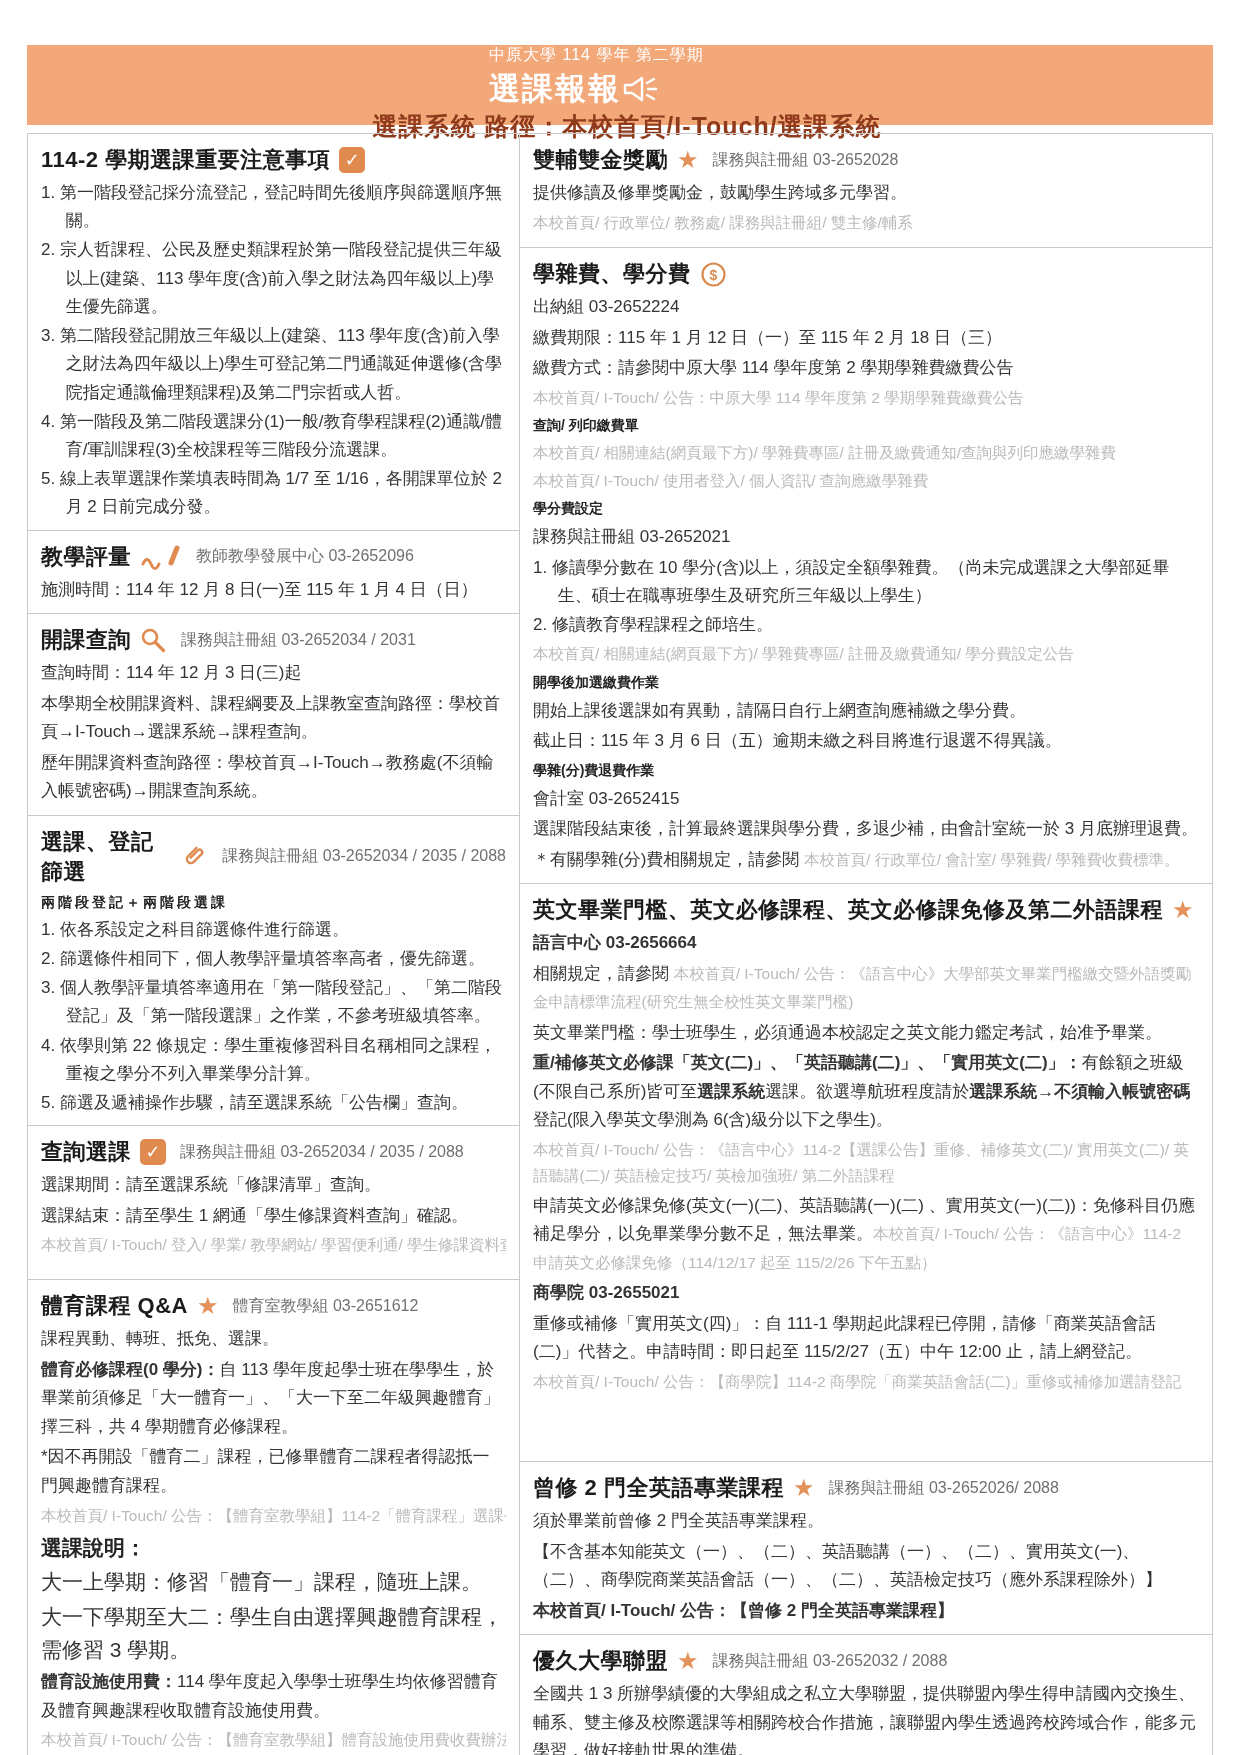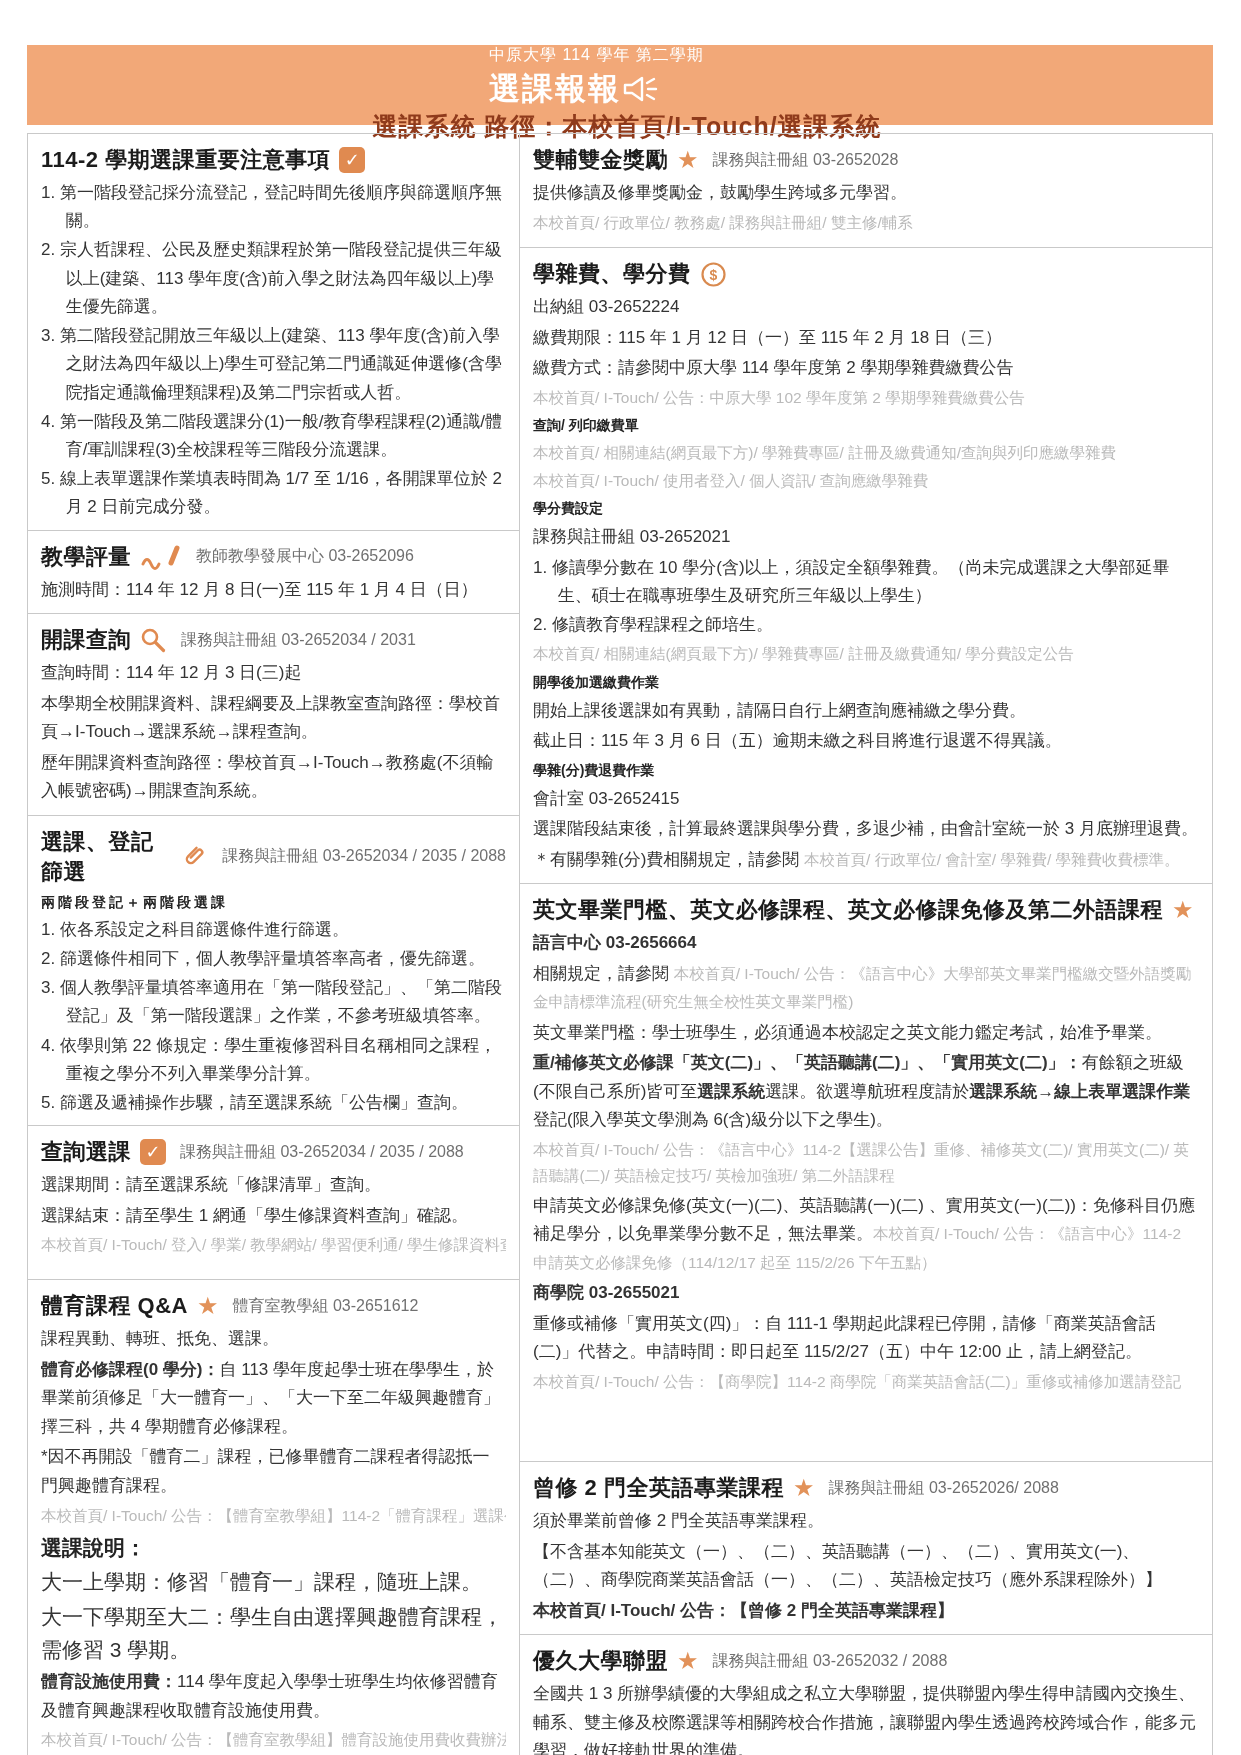--- a/index.html
+++ b/index.html
@@ -176,21 +176,21 @@
         <div class="title-row">
           <h2 class="sec-title">學雜費、學分費</h2>
           <svg class="icon-svg" width="27" height="27" viewBox="0 0 27 27">
             <circle cx="13.5" cy="13.5" r="11" fill="none" stroke="#D98A4F" stroke-width="2.2"></circle>
             <text x="13.5" y="18.5" text-anchor="middle" font-size="14" font-weight="bold" fill="#D98A4F">$</text>
           </svg>
         </div>
         <p class="body">出納組 03-2652224</p>
         <p class="body">繳費期限：115 年 1 月 12 日（一）至 115 年 2 月 18 日（三）</p>
         <p class="body">繳費方式：請參閱中原大學 114 學年度第 2 學期學雜費繳費公告</p>
-        <p class="path">本校首頁/ I-Touch/ 公告：中原大學 102 學年度第 2 學期學雜費繳費公告</p>
+        <p class="path">本校首頁/ I-Touch/ 公告：中原大學 114 學年度第 2 學期學雜費繳費公告</p>
         <p class="sub">查詢/ 列印繳費單</p>
         <p class="path">本校首頁/ 相關連結(網頁最下方)/ 學雜費專區/ 註冊及繳費通知/查詢與列印應繳學雜費</p>
         <p class="path">本校首頁/ I-Touch/ 使用者登入/ 個人資訊/ 查詢應繳學雜費</p>
         <p class="sub">學分費設定</p>
         <p class="body">課務與註冊組 03-2652021</p>
         <p class="item">1. 修讀學分數在 10 學分(含)以上，須設定全額學雜費。（尚未完成選課之大學部延畢生、碩士在職專班學生及研究所三年級以上學生）</p>
         <p class="item">2. 修讀教育學程課程之師培生。</p>
         <p class="path">本校首頁/ 相關連結(網頁最下方)/ 學雜費專區/ 註冊及繳費通知/ 學分費設定公告</p>
         <p class="sub">開學後加選繳費作業</p>
         <p class="body">開始上課後選課如有異動，請隔日自行上網查詢應補繳之學分費。</p>
@@ -202,21 +202,21 @@
       </section>
 
       <section class="section" style="min-height:578px">
         <div class="title-row">
           <h2 class="sec-title">英文畢業門檻、英文必修課程、英文必修課免修及第二外語課程</h2>
           <span class="star">★</span>
         </div>
         <p class="body bold">語言中心 03-2656664</p>
         <p class="body"><span>相關規定，請參閱 </span><span class="gray" style="font-size:15.5px">本校首頁/ I-Touch/ 公告：《語言中心》大學部英文畢業門檻繳交暨外語獎勵金申請標準流程(研究生無全校性英文畢業門檻)</span></p>
         <p class="body">英文畢業門檻：學士班學生，必須通過本校認定之英文能力鑑定考試，始准予畢業。</p>
-        <p class="body"><span class="bold">重/補修英文必修課「英文(二)」、「英語聽講(二)」、「實用英文(二)」：</span><span>有餘額之班級(不限自己系所)皆可至</span><span class="bold">選課系統</span><span>選課。欲選導航班程度請於</span><span class="bold">選課系統→線上表單選課作業</span><span> 登記(限入學英文學測為 6(含)級分以下之學生)。</span></p>
+        <p class="body"><span class="bold">重/補修英文必修課「英文(二)」、「英語聽講(二)」、「實用英文(二)」：</span><span>有餘額之班級(不限自己系所)皆可至</span><span class="bold">選課系統</span><span>選課。欲選導航班程度請於</span><span class="bold">選課系統→不須輸入帳號密碼</span><span> 登記(限入學英文學測為 6(含)級分以下之學生)。</span></p>
         <p class="path">本校首頁/ I-Touch/ 公告：《語言中心》114-2【選課公告】重修、補修英文(二)/ 實用英文(二)/ 英語聽講(二)/ 英語檢定技巧/ 英檢加強班/ 第二外語課程</p>
         <p class="body"><span>申請英文必修課免修(英文(一)(二)、英語聽講(一)(二) 、實用英文(一)(二))：免修科目仍應補足學分，以免畢業學分數不足，無法畢業。</span><span class="gray" style="font-size:15.5px">本校首頁/ I-Touch/ 公告：《語言中心》114-2 申請英文必修課免修（114/12/17 起至 115/2/26 下午五點）</span></p>
         <p class="body bold">商學院 03-2655021</p>
         <p class="body">重修或補修「實用英文(四)」：自 111-1 學期起此課程已停開，請修「商業英語會話(二)」代替之。申請時間：即日起至 115/2/27（五）中午 12:00 止，請上網登記。</p>
         <p class="path">本校首頁/ I-Touch/ 公告：【商學院】114-2 商學院「商業英語會話(二)」重修或補修加選請登記</p>
       </section>
 
       <section class="section" style="min-height:156px">
         <div class="title-row">
           <h2 class="sec-title">曾修 2 門全英語專業課程</h2>

